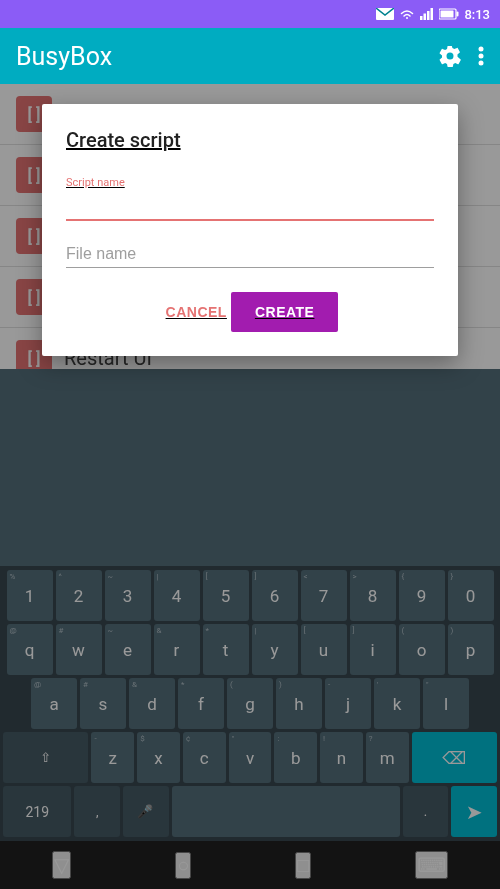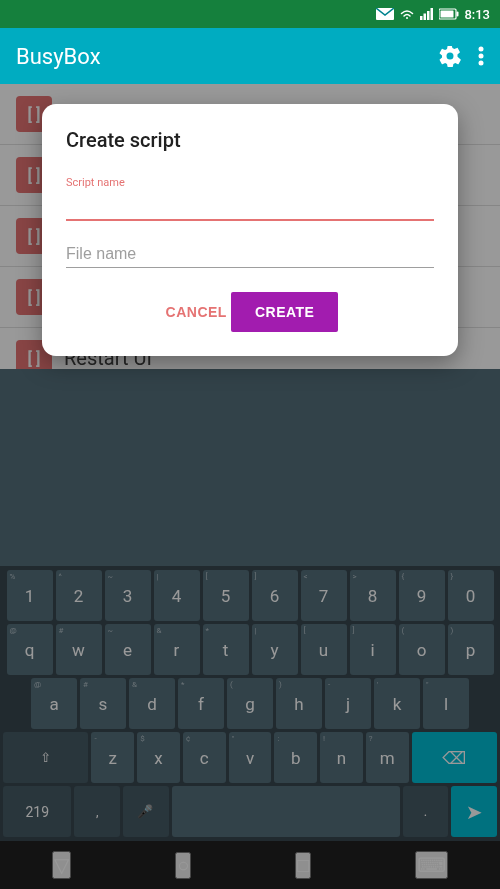--- a/index.html
+++ b/index.html
@@ -9,21 +9,21 @@
       font-family: 'Roboto', Arial, sans-serif;
       overflow: hidden;
       background: #546e7a;
       position: relative;
     }
 
     
     .status-bar {
       width: 100%;
       height: 28px;
-      background: #15803d;
+      background: #8b5cf6;
       display: flex;
       justify-content: flex-end;
       padding: 0 10px;
       gap: 6px;
     }
     .status-icons {
       display: flex;
       align-items: center;
       gap: 5px;
     }
@@ -38,21 +38,21 @@
       width: 100%;
       height: 56px;
       background: #00acc1;
       display: flex;
       align-items: center;
       padding: 0 16px;
       justify-content: space-between;
     }
     .app-bar-title {
       color: white;
-      font-size: 22px;
+      font-size: 25px;
       font-weight: 400;
     }
     .app-bar-actions {
       display: flex;
       gap: 16px;
       align-items: center;
     }
     .icon-btn {
       color: white;
       font-size: 22px;
@@ -110,24 +110,25 @@
       z-index: 10;
     }
 
     
     .dialog {
       position: absolute;
       top: 104px;
       left: 42px;
       right: 42px;
       background: white;
-      border-radius: 14px;
+      border-radius: 2px;
       z-index: 20;
       padding: 24px;
       box-shadow: 0 8px 24px rgba(0,0,0,0.35);
+      text-decoration: underline;
     }
     .dialog-title {
       font-size: 20px;
       font-weight: 500;
       color: #212121;
       margin-bottom: 24px;
     }
     .form-group {
       margin-bottom: 20px;
     }

